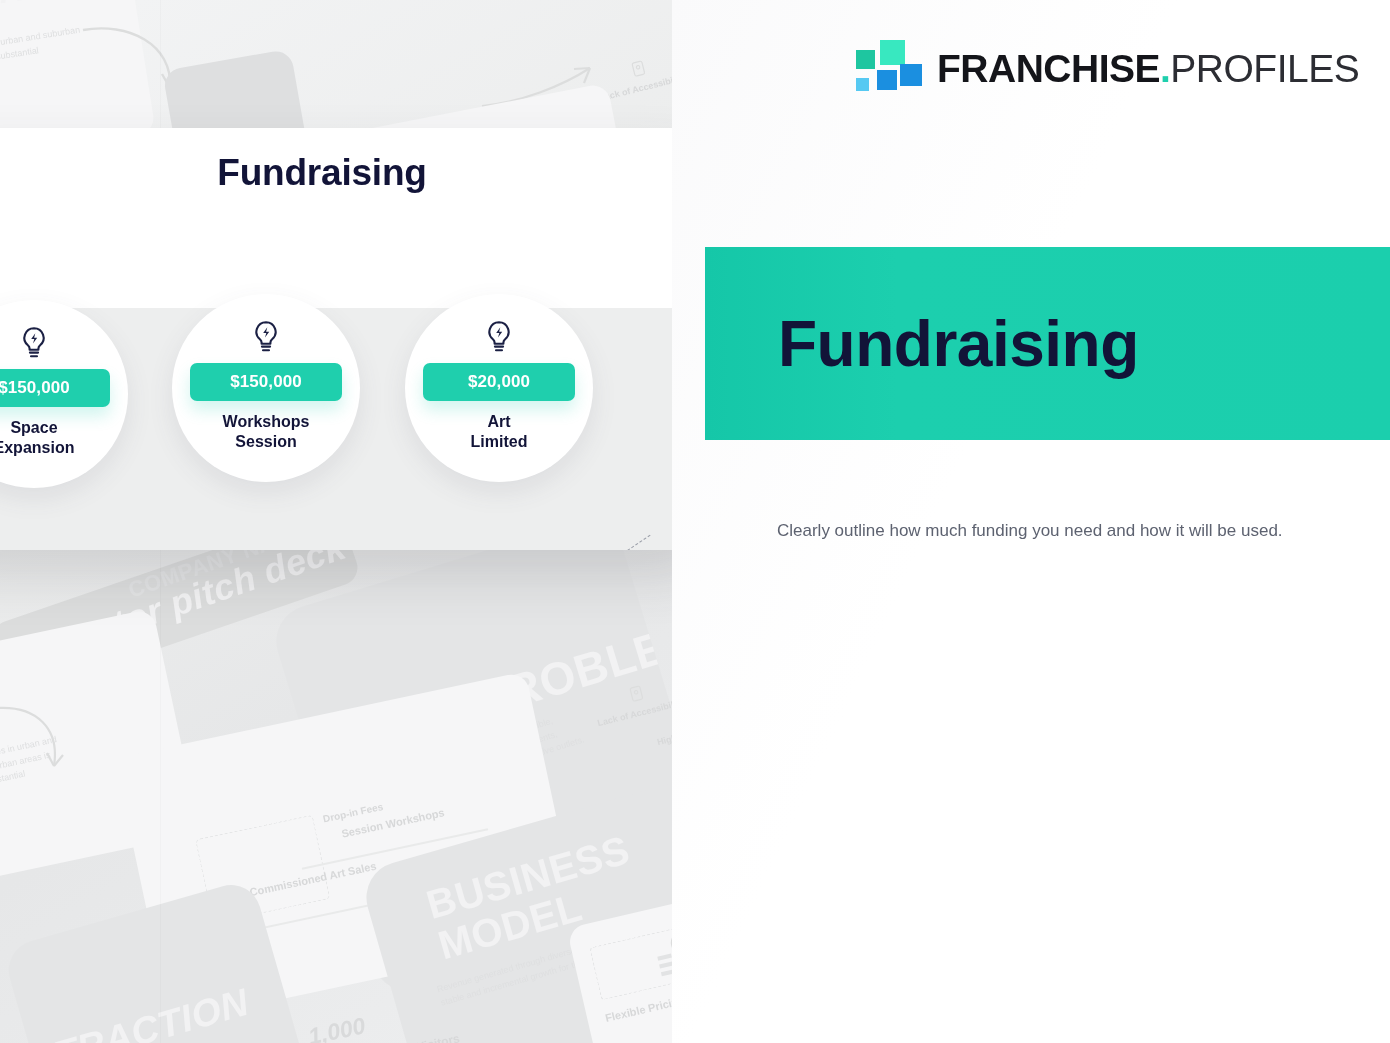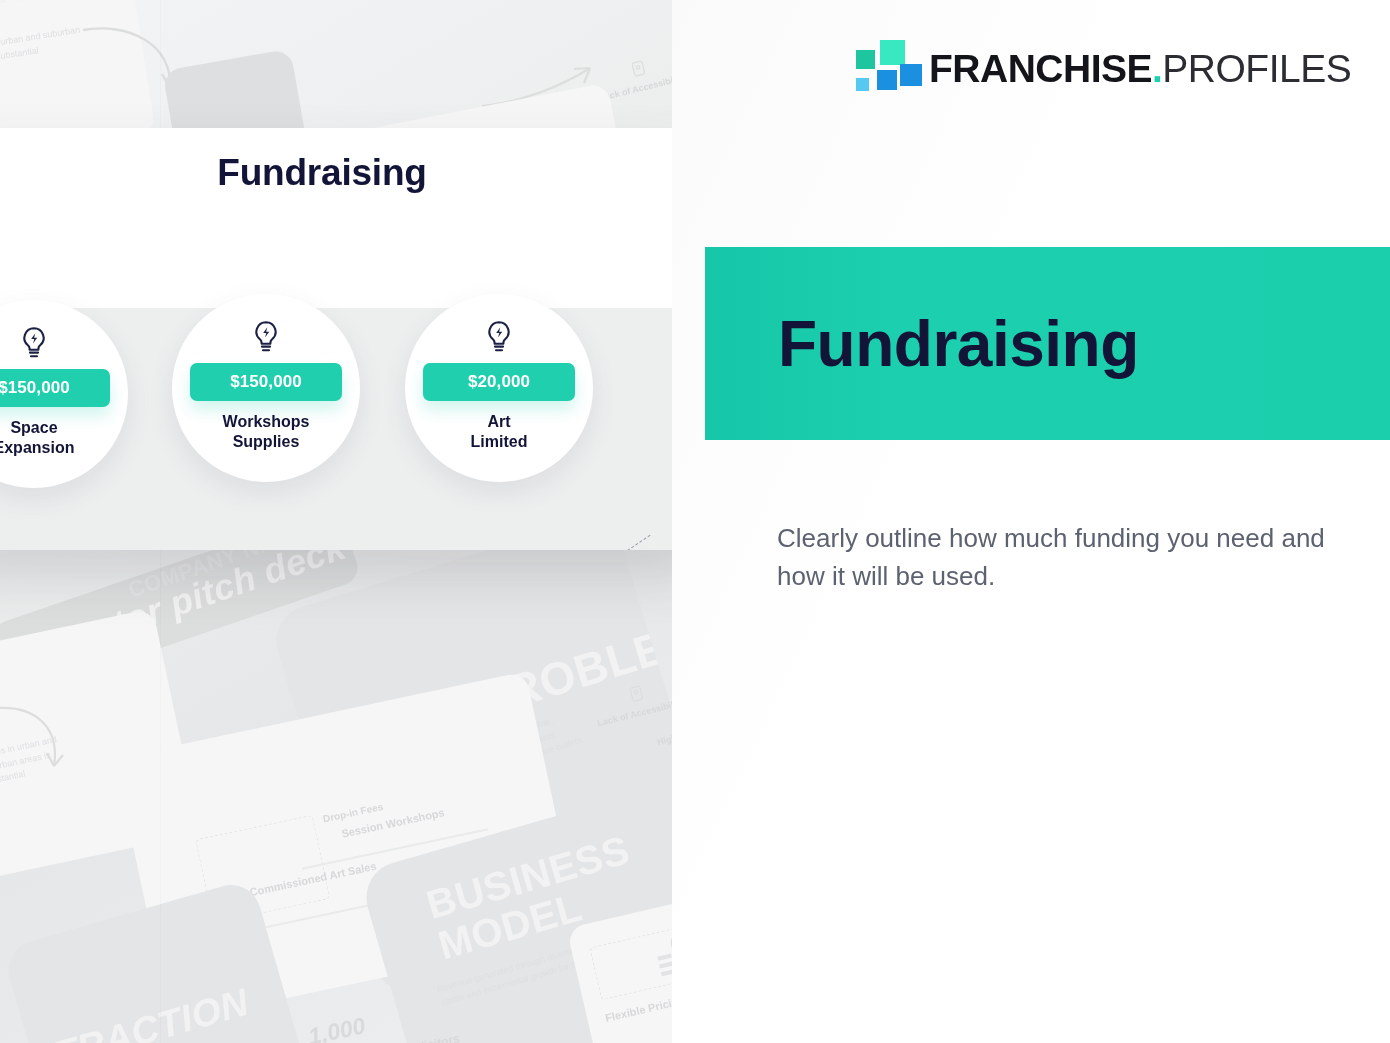--- a/index.html
+++ b/index.html
@@ -118,21 +118,21 @@
   
   .right-panel {
     position: absolute;
     left: 672px; top: 0;
     width: 718px; height: 1043px;
     background: linear-gradient(115deg, #fafafb 0%, #ffffff 42%, #ffffff 100%);
   }
   .logo-row {
     position: absolute;
     left: 178px; top: 40px;
-    display: flex; align-items: center; gap: 21px;
+    display: flex; align-items: center; gap: 29px;
   }
   .logo-mark { position: relative; width: 58px; height: 58px; }
   .logo-mark i { position: absolute; display: block; }
   .sq-a { left: 6px;  top: 10px; width: 19px; height: 19px; background: #1ec6a0; }
   .sq-b { left: 30px; top: 0px;  width: 25px; height: 25px; background: #38e8c0; }
   .sq-c { left: 27px; top: 30px; width: 20px; height: 20px; background: #1b8fe0; }
   .sq-d { left: 50px; top: 24px; width: 22px; height: 22px; background: #1b8fe0; }
   .sq-e { left: 6px;  top: 38px; width: 13px; height: 13px; background: #56c9f2; }
 
   .logo-text { font-size: 39px; letter-spacing: -.5px; white-space: nowrap; }
@@ -150,21 +150,21 @@
   .teal-banner h1 {
     margin-left: 73px;
     font-size: 64px; font-weight: 700; color: #121438;
     letter-spacing: -.5px;
   }
 
   .body-copy {
     position: absolute;
     left: 105px; top: 519px;
     width: 580px;
-    font-size: 26px;
+    font-size: 17px;
     line-height: 1.47;
     color: #5d6270;
   }
   .body-copy p + p { margin-top: 37px; }
 </style>
 </head>
 <body>
 
 <div class="left-panel">
 
@@ -298,21 +298,21 @@
 
       <div class="node node-2">
         <svg class="bulb" viewBox="0 0 30 34">
           <path d="M15 2.2a9.6 9.6 0 0 0-6.1 17 4.6 4.6 0 0 1 1.7 3.4v1.1h8.8v-1.1a4.6 4.6 0 0 1 1.7-3.4A9.6 9.6 0 0 0 15 2.2z" fill="none" stroke="#1b2044" stroke-width="2.1" stroke-linejoin="round"></path>
           <path d="M10.9 26.6h8.2M12 30.2h6" stroke="#1b2044" stroke-width="2.1" stroke-linecap="round"></path>
           <path d="M16.3 7.3l-4.1 5.7h3.1l-1.3 4.6 4.2-5.9h-3.1z" fill="#1b2044"></path>
         </svg>
         <div class="pill">$150,000</div>
         <div class="node-label">
           <span>Workshops</span><br>
-          <span>Supplies</span>
+          <span>Session</span>
         </div>
       </div>
 
       <div class="node node-3">
         <svg class="bulb" viewBox="0 0 30 34">
           <path d="M15 2.2a9.6 9.6 0 0 0-6.1 17 4.6 4.6 0 0 1 1.7 3.4v1.1h8.8v-1.1a4.6 4.6 0 0 1 1.7-3.4A9.6 9.6 0 0 0 15 2.2z" fill="none" stroke="#1b2044" stroke-width="2.1" stroke-linejoin="round"></path>
           <path d="M10.9 26.6h8.2M12 30.2h6" stroke="#1b2044" stroke-width="2.1" stroke-linecap="round"></path>
           <path d="M16.3 7.3l-4.1 5.7h3.1l-1.3 4.6 4.2-5.9h-3.1z" fill="#1b2044"></path>
         </svg>
         <div class="pill">$20,000</div>

